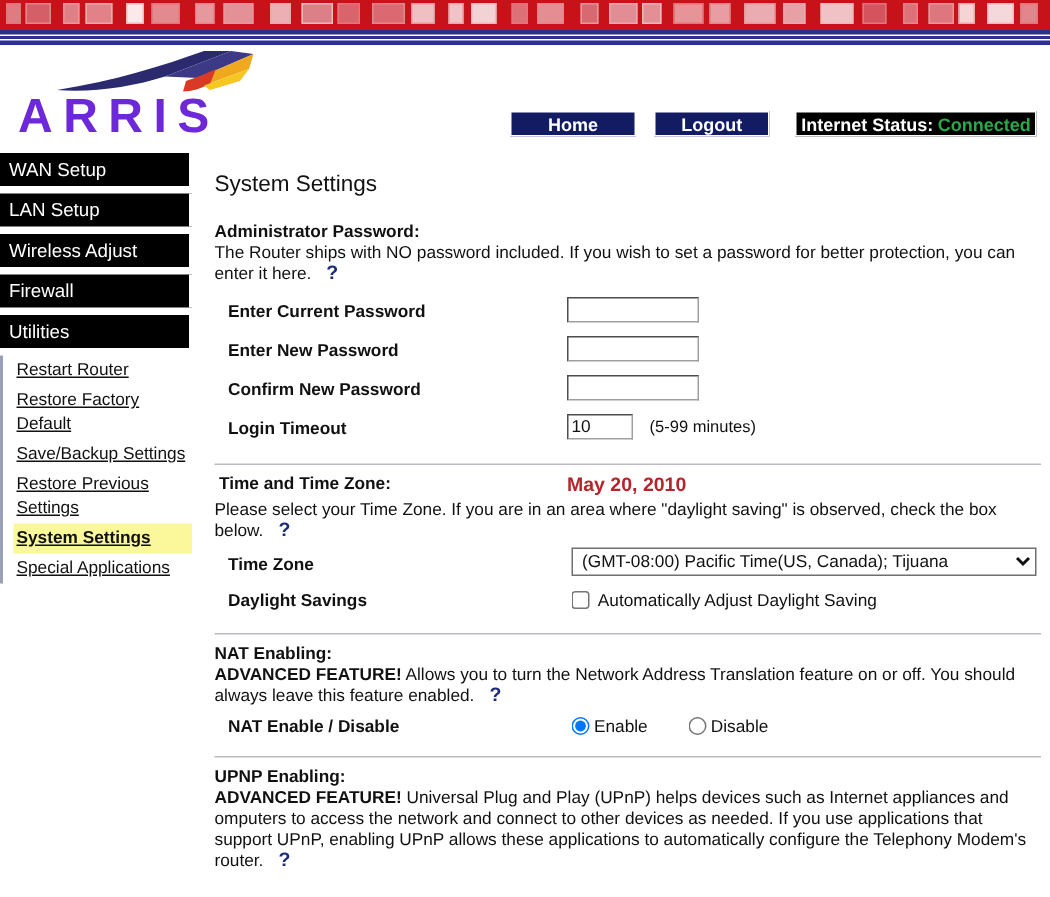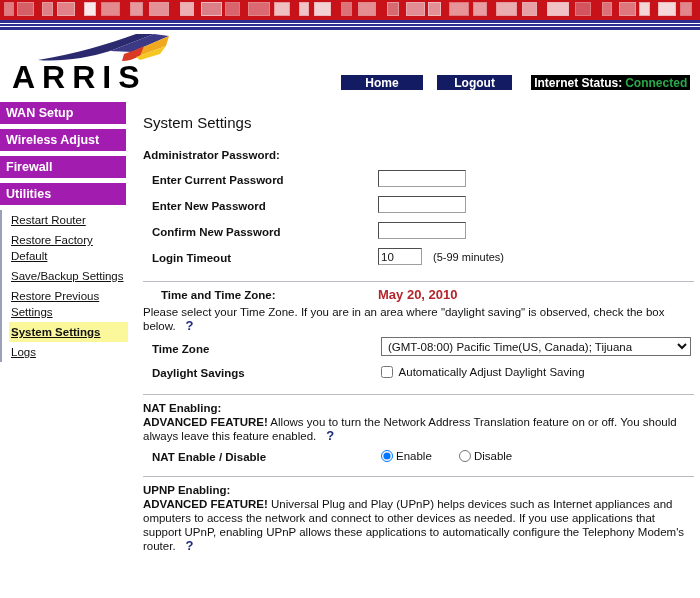--- a/index.html
+++ b/index.html
@@ -70,21 +70,21 @@
     height: 33px;
   }
   #logo-word {
     position: absolute;
     left: 4px;
     top: 28px;
     font-family: "Liberation Sans", sans-serif;
     font-size: 32px;
     font-weight: bold;
     letter-spacing: 7px;
-    color: #000000;
+    color: #6d28d9;
     line-height: 34px;
   }
 
   #header-nav {
     position: absolute;
     left: 340px;
     top: 44px;
     height: 18px;
   }
   .navbtn {
@@ -138,24 +138,24 @@
     position: absolute;
     left: 0;
     top: 0;
     width: 130px;
     height: 496px;
     background: #ffffff;
   }
   .nav-main {
     width: 128px;
     height: 22px;
-    background: #a21caf;
+    background: #000000;
     color: #ffffff;
     font-size: 12.5px;
-    font-weight: bold;
+    font-weight: normal;
     line-height: 22px;
     padding-left: 6px;
     box-sizing: border-box;
     margin-bottom: 5px;
     border-right: 2px solid #ffffff;
     cursor: pointer;
   }
   #submenu {
     position: relative;
     margin-top: 4px;
@@ -384,42 +384,46 @@
       <span id="status-value">Connected</span>
     </div>
   </div>
 </div>
 
 <div id="page-body">
 
   <div id="sidebar">
     <div id="nav-main-list">
         <div class="nav-main"><span>WAN Setup</span></div>
+        <div class="nav-main"><span>LAN Setup</span></div>
         <div class="nav-main"><span>Wireless Adjust</span></div>
         <div class="nav-main"><span>Firewall</span></div>
         <div class="nav-main"><span>Utilities</span></div>
       </div>
     <div id="submenu">
         <div class="sub-item wrap"><span>Restart Router</span></div>
         <div class="sub-item wrap"><span>Restore Factory Default</span></div>
         <div class="sub-item wrap"><span>Save/Backup Settings</span></div>
         <div class="sub-item wrap"><span>Restore Previous Settings</span></div>
         <div class="sub-item wrap active"><span>System Settings</span></div>
-        <div class="sub-item wrap"><span>Logs</span></div>
+        <div class="sub-item wrap"><span>Special Applications</span></div>
       </div>
   </div>
 
   <div id="main">
     <div id="watermark">setuprouter</div>
     <div id="main-inner">
 
       <div id="page-title">System Settings</div>
 
       <div class="sec-block" style="margin-top:18px;">
         <div class="section-head">Administrator Password:</div>
+        <div class="section-desc">
+          <span>The Router ships with NO password included. If you wish to set a password for better protection, you can enter it here.</span><span class="help-icon">?</span>
+        </div>
 
         <div style="height:8px"></div>
 
         <div class="row">
           <div class="row-label">Enter Current Password</div>
           <div class="row-field">
             <input class="txtbox wide" type="password" value="" style="">
           </div>
         </div>
 
@@ -443,21 +447,21 @@
             <input class="txtbox small" type="text" value="10" style="">
             <span class="hint">(5-99 minutes)</span>
           </div>
         </div>
       </div>
 
       <div class="hr"></div>
 
       <div class="sec-block">
         <div style="position:relative;height:16px;">
-          <div class="section-head" style="position:absolute;left:18px;top:0;">Time and Time Zone:</div>
+          <div class="section-head" style="position:absolute;left:3px;top:0;">Time and Time Zone:</div>
           <div class="date-text" style="left:238px;top:-2px;">May 20, 2010</div>
         </div>
         <div class="section-desc">
           <span>Please select your Time Zone. If you are in an area where "daylight saving" is observed, check the box below.</span><span class="help-icon">?</span>
         </div>
 
         <div style="height:6px"></div>
 
         <div class="row" style="height:24px;">
           <div class="row-label" style="font-weight:bold;">Time Zone</div>

